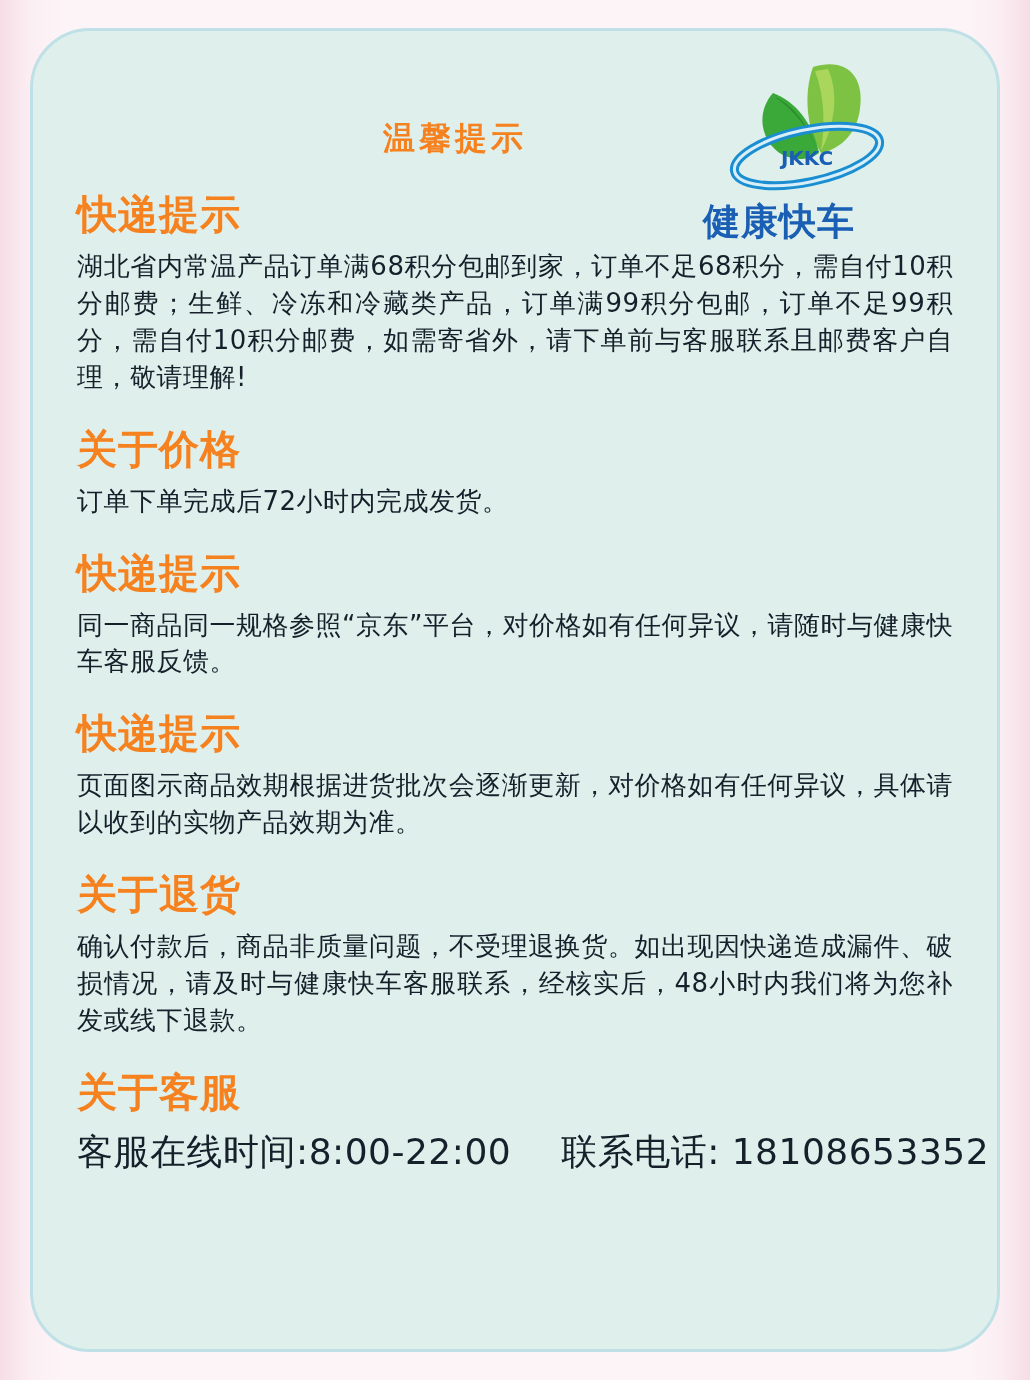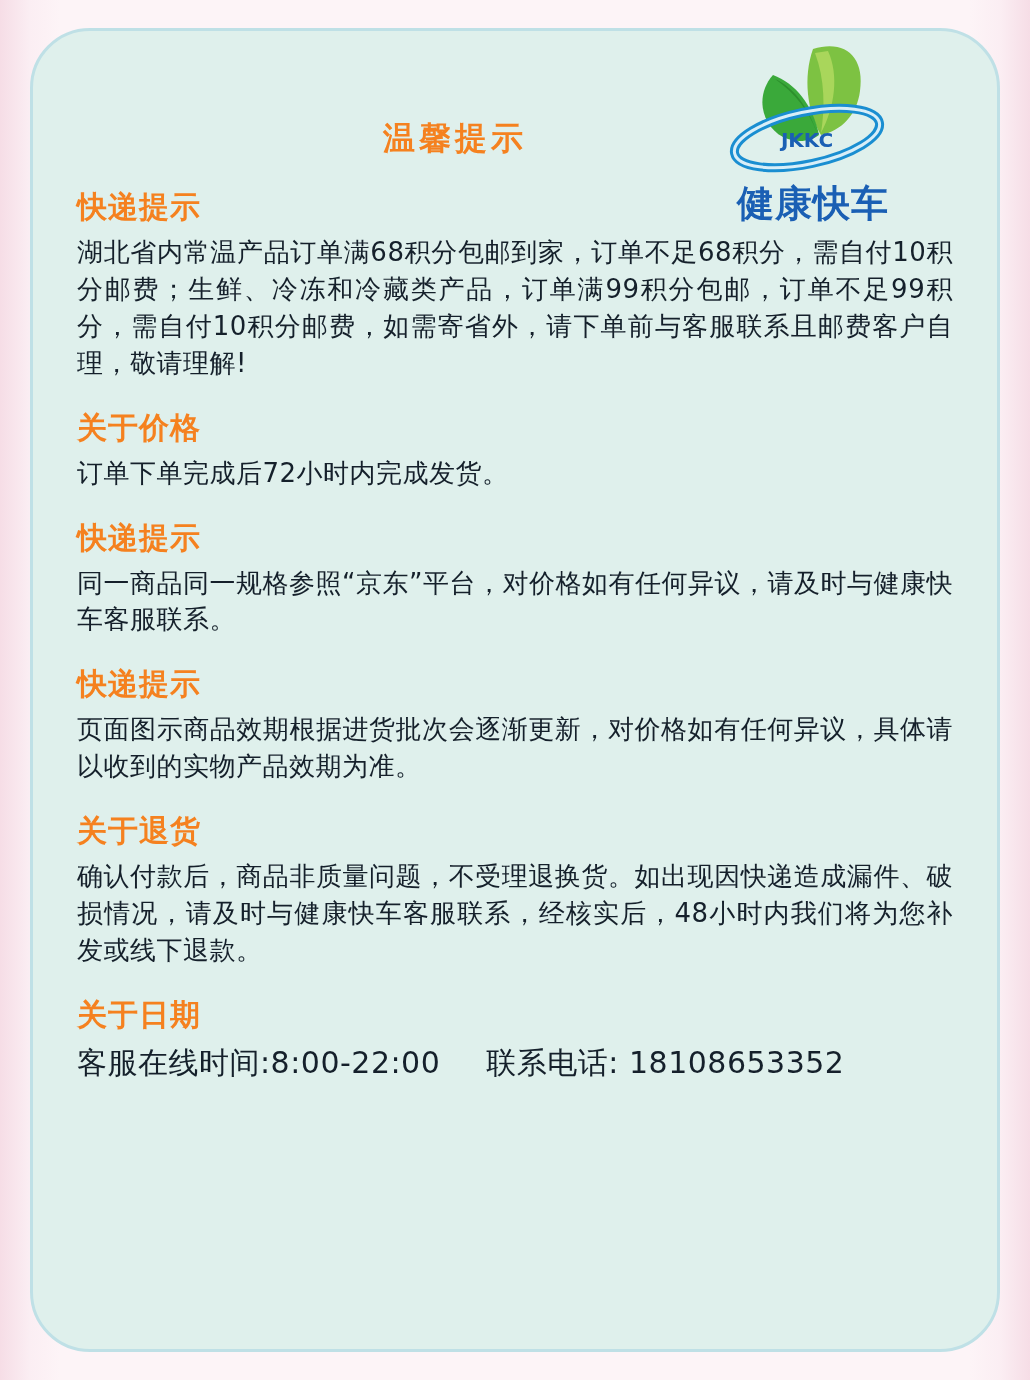--- a/index.html
+++ b/index.html
@@ -36,33 +36,33 @@
     border-radius: 60px;
     background: #dff0ec;
     border: 3px solid #bfe0e6;
     padding: 38px 44px 20px 44px;
   }
 
   
   .logo {
     position: absolute;
     right: 72px;
-    top: 8px;
+    top: 26px;
     width: 230px;
     height: 180px;
   }
   .logo svg {
     display: block;
   }
   .logo-text {
     position: absolute;
     left: 8px;
     top: 140px;
     width: 220px;
-    text-align: center;
+    text-align: left;
     color: #1a5fb4;
     font-size: 37px;
     font-weight: bold;
     letter-spacing: 1px;
   }
 
   .title {
     text-align: center;
     color: #f5811f;
     font-size: 32px;
@@ -73,35 +73,35 @@
   }
 
   .section {
     margin-top: 26px;
   }
   .section:first-of-type {
     margin-top: 34px;
   }
   .sec-head {
     color: #f5811f;
-    font-size: 30px;
+    font-size: 40px;
     font-weight: bold;
     letter-spacing: 1px;
     margin-bottom: 6px;
   }
   .sec-body {
     color: #15202b;
     font-size: 26px;
     line-height: 1.42;
     letter-spacing: 0.5px;
     text-align: justify;
   }
   .sec-body.nowrap {
     white-space: nowrap;
-    font-size: 30px;
+    font-size: 36px;
   }
   .phone-gap {
     display: inline-block;
     width: 26px;
   }
 </style>
 </head>
 <body>
 
 <div class="page">
@@ -130,35 +130,35 @@
       <div class="sec-body">湖北省内常温产品订单满68积分包邮到家，订单不足68积分，需自付10积分邮费；生鲜、冷冻和冷藏类产品，订单满99积分包邮，订单不足99积分，需自付10积分邮费，如需寄省外，请下单前与客服联系且邮费客户自理，敬请理解!</div>
     </div>
 
     <div class="section">
       <div class="sec-head">关于价格</div>
       <div class="sec-body">订单下单完成后72小时内完成发货。</div>
     </div>
 
     <div class="section">
       <div class="sec-head">快递提示</div>
-      <div class="sec-body">同一商品同一规格参照“京东”平台，对价格如有任何异议，请及时与健康快车客服联系。</div>
+      <div class="sec-body">同一商品同一规格参照“京东”平台，对价格如有任何异议，请随时与健康快车客服反馈。</div>
     </div>
 
     <div class="section">
       <div class="sec-head">快递提示</div>
       <div class="sec-body">页面图示商品效期根据进货批次会逐渐更新，对价格如有任何异议，具体请以收到的实物产品效期为准。</div>
     </div>
 
     <div class="section">
       <div class="sec-head">关于退货</div>
       <div class="sec-body">确认付款后，商品非质量问题，不受理退换货。如出现因快递造成漏件、破损情况，请及时与健康快车客服联系，经核实后，48小时内我们将为您补发或线下退款。</div>
     </div>
 
     <div class="section">
-      <div class="sec-head">关于日期</div>
+      <div class="sec-head">关于客服</div>
       <div class="sec-body nowrap">
         <span>客服在线时间:8:00-22:00</span>
         <span class="phone-gap"></span>
         <span>联系电话: 18108653352</span>
       </div>
     </div>
 
   </div>
 </div>
 

